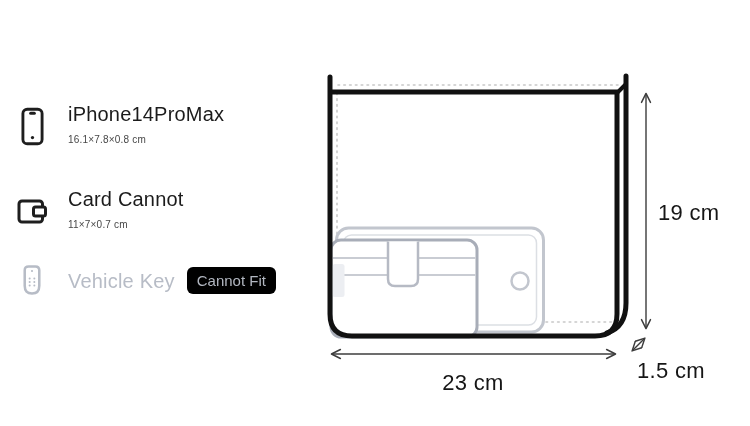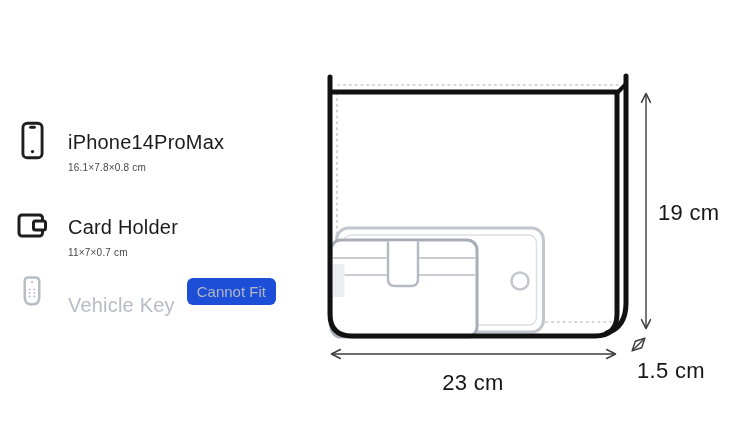--- a/index.html
+++ b/index.html
@@ -8,27 +8,27 @@
     font-family:"Liberation Sans","DejaVu Sans",sans-serif; overflow:hidden;
   }
   
   .row { position:absolute; left:14px; display:flex; align-items:center; gap:18px; }
   .row-1 { top:101px; }
   .row-2 { top:186px; }
   .row-3 { top:264px; }
   .icon-box { width:36px; display:flex; justify-content:center; align-items:center; }
   .item-text { display:flex; flex-direction:column; }
   .title-line { display:flex; align-items:center; }
-  .item-title { font-size:20px; line-height:26px; color:#1b1b1b; letter-spacing:0.2px;margin-top:28px; }
+  .item-title { font-size:20px; line-height:26px; color:#1b1b1b; letter-spacing:0.2px; }
   .item-dims  { font-size:10px; line-height:22px; color:#474747; margin-top:2px; letter-spacing:0.2px; }
   .row-3 .item-title, .row-3 .item-dims { color:#b7bcc6; }
   .row-1 .icon-box, .row-2 .icon-box { color:#1e1e1e; }
   .row-3 .icon-box { color:#b7bcc6; }
   .badge {
-    margin-left:12px; background:#1d4ed8; color:#b2b7c1;
+    margin-left:12px; background:#000000; color:#b2b7c1;
     font-size:15px; line-height:15px; padding:6px 10px; border-radius:6px;
     white-space:nowrap;
   }
   
   .diagram { position:absolute; left:0; top:0; width:750px; height:426px; }
   .dim-label { font-size:22px; fill:#161616; letter-spacing:0.3px; }
 </style>
 </head>
 <body>
 
@@ -52,21 +52,21 @@
 
   <div class="row row-2">
     <div class="icon-box">
       <svg width="30" height="27" viewBox="0 0 30 27" fill="none" stroke="currentColor">
         <rect x="2" y="3" width="23.5" height="21" rx="3" stroke-width="3"></rect>
         <rect x="16.5" y="9" width="12" height="9" rx="2" fill="#ffffff" stroke-width="3"></rect>
       </svg>
     </div>
     <div class="item-text">
       <div class="title-line">
-        <span class="item-title">Card Holder</span>
+        <span class="item-title">Card Cannot</span>
       </div>
       <span class="item-dims">11×7×0.7 cm</span>
     </div>
   </div>
 
   <div class="row row-3">
     <div class="icon-box">
       <svg width="22" height="33" viewBox="0 0 22 34" fill="none" stroke="currentColor">
         <path d="M3.5,6.5 Q3.5,2.5 7.5,2.5 L14.5,2.5 Q18.5,2.5 18.5,6.5 L18.5,22.5 Q18.5,30.5 11,30.5 Q3.5,30.5 3.5,22.5 Z" stroke-width="2.6"></path>
         <circle cx="11" cy="7.2" r="1.1" fill="currentColor" stroke="none"></circle>

